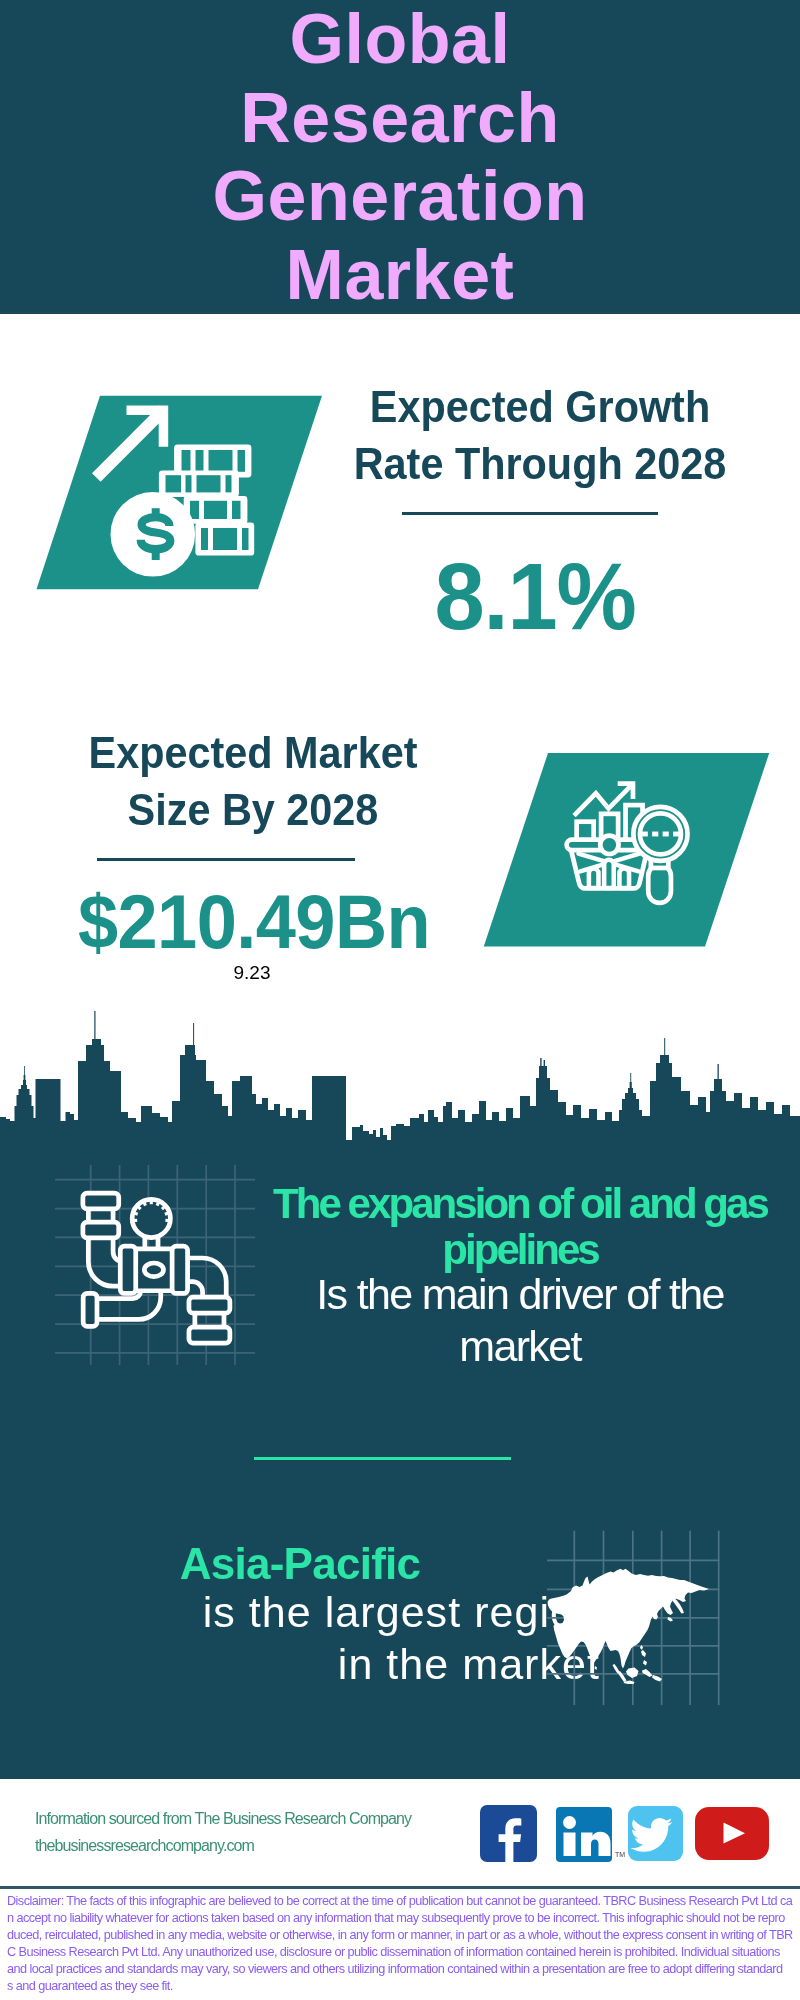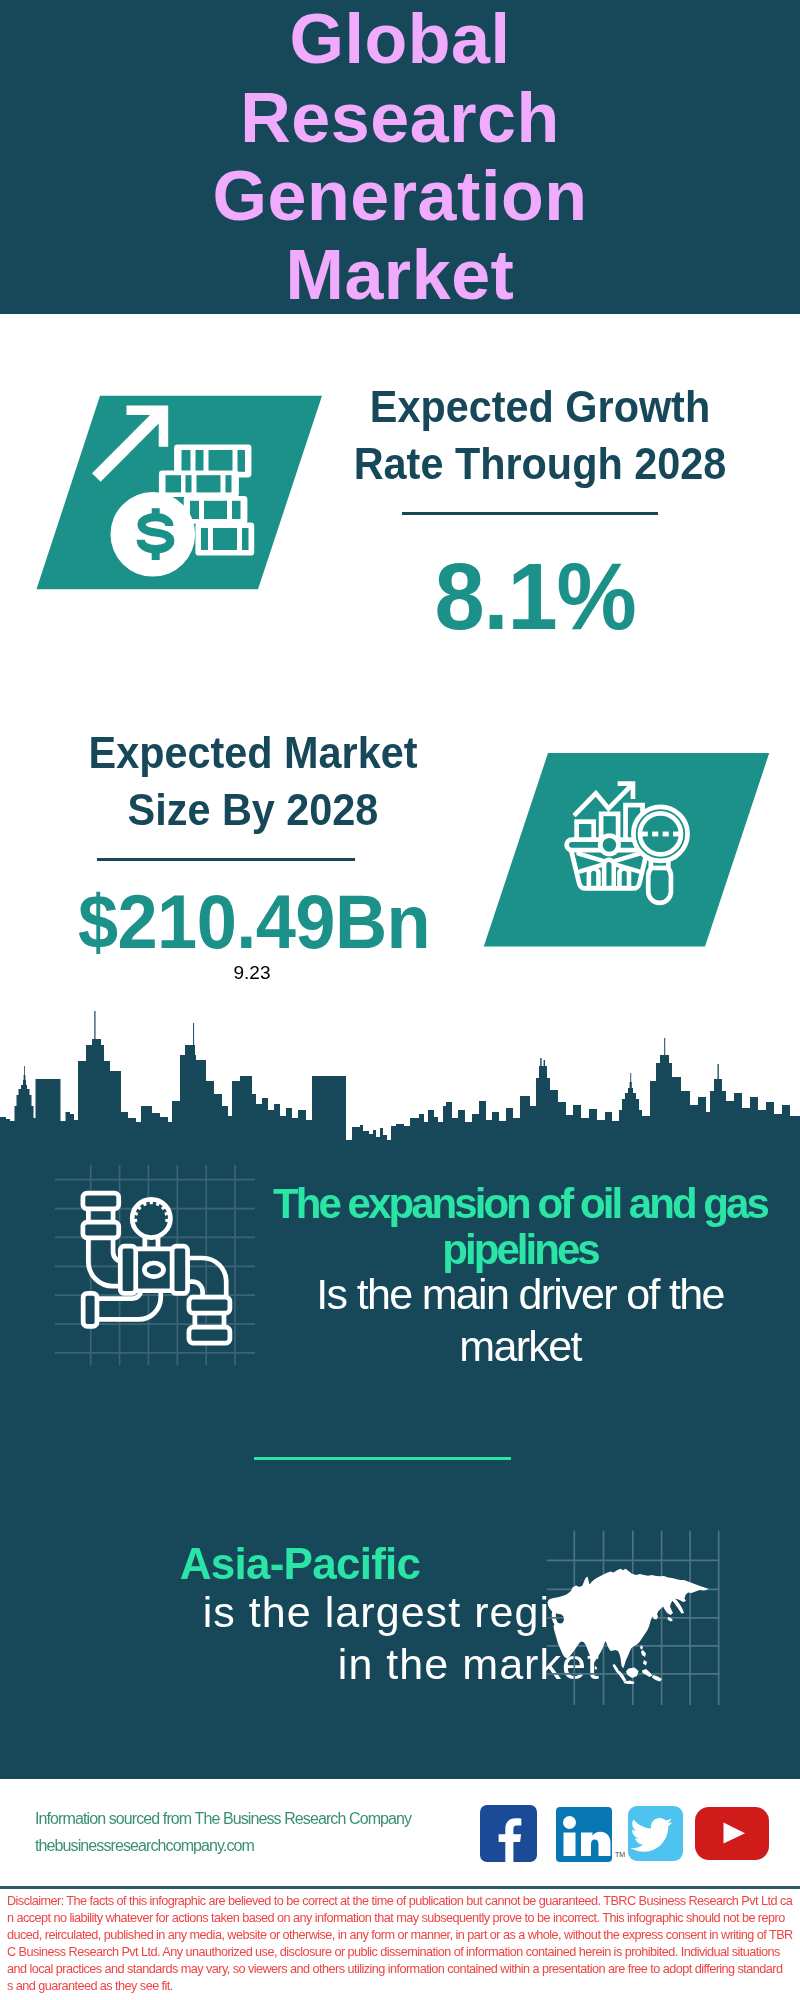--- a/index.html
+++ b/index.html
@@ -22,21 +22,21 @@
   .val{position:absolute;text-align:center;color:#1b9189;font-weight:bold;}
 
   
   .band{position:absolute;left:0;width:800px;background:#17485a;}
 
   .ghl{position:absolute;text-align:center;color:#2be5a6;font-weight:bold;}
   .gsub{position:absolute;text-align:center;color:#ffffff;}
 
   
   .fsrc{position:absolute;color:#3a8f74;font-size:16px;line-height:26.5px;letter-spacing:-0.9px;}
-  .disc{position:absolute;color:#ef4444;font-size:12.7px;line-height:17.04px;letter-spacing:-0.555px;text-align:justify;white-space:nowrap;}
+  .disc{position:absolute;color:#8b5cf6;font-size:12.7px;line-height:17.04px;letter-spacing:-0.555px;text-align:justify;white-space:nowrap;}
   .divider{position:absolute;background:#2e5769;height:3px;}
 </style>
 </head>
 <body>
 
 <div class="page">
 
   <div class="header">
     <div class="title" style="top:0px">
       <div>Global</div>

